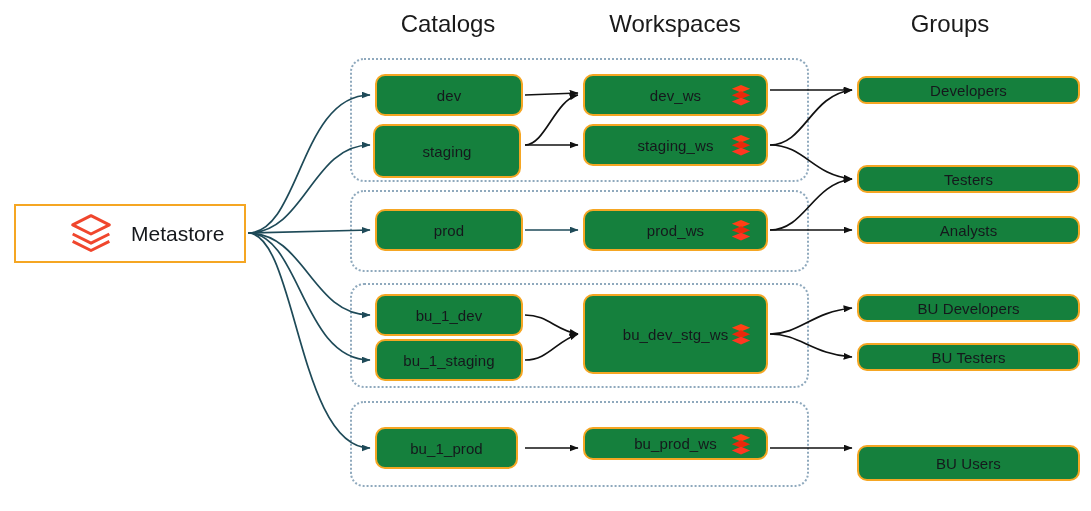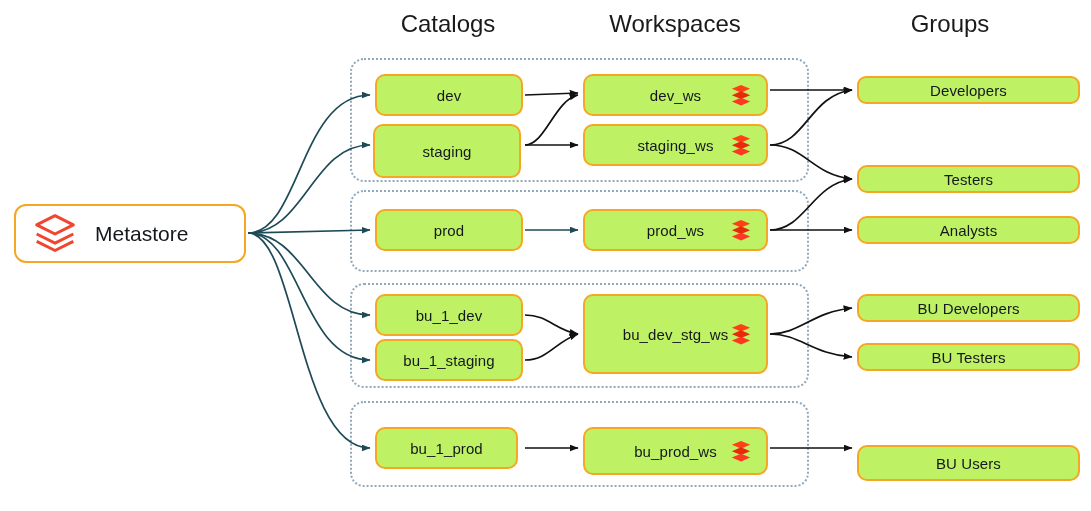--- a/index.html
+++ b/index.html
@@ -21,38 +21,38 @@
     position:absolute;
     border:2px dotted #8fa9bd;
     border-radius:14px;
     background:transparent;
   }
 
   .node{
     position:absolute;
     border:2.2px solid #F5A623;
     border-radius:10px;
-    background:#bef264;
+    background:#15803d;
     display:flex;align-items:center;justify-content:center;
     box-sizing:border-box;
   }
   .node .label{
     font-size:15px;color:#15181c;white-space:nowrap;letter-spacing:.1px;
   }
   .node.with-icon .label{ }
   .node .dbx{
     position:absolute;right:14px;top:50%;transform:translateY(-50%);
     width:22px;height:22px;
   }
 
   
   #metastore{
     position:absolute;left:14px;top:204px;width:232px;height:59px;
-    border:2.4px solid #F5A623;border-radius:12px;background:#fff;
-    display:flex;align-items:center;box-sizing:border-box;
+    border:2.4px solid #F5A623;border-radius:0;background:#fff;
+    display:flex;align-items:center;box-sizing:border-box;padding-left:36px;
   }
   #metastore .ms-logo{width:44px;height:44px;margin-left:17px;flex:0 0 auto;}
   #metastore .ms-label{font-size:21px;margin-left:18px;color:#15181c;}
 
   .grp-label{font-size:14.5px;}
 </style>
 </head>
 <body>
 
 <div id="stage">
@@ -163,21 +163,21 @@
     </svg>
   </div>
   <div class="node with-icon" style="left:583px;top:209px;width:185px;height:42px;">
     <span class="label">prod_ws</span>
     <svg class="dbx" viewBox="0 0 24 24">
       <path d="M12,1 L22,5.2 L12,9.4 L2,5.2 Z" fill="#FF4015"></path>
       <path d="M12,8 L22,12.2 L12,16.4 L2,12.2 Z" fill="#E8290B"></path>
       <path d="M12,15 L22,19.2 L12,23.4 L2,19.2 Z" fill="#FF3621"></path>
     </svg>
   </div>
-  <div class="node with-icon" style="left:583px;top:427px;width:185px;height:48px;">
+  <div class="node with-icon" style="left:583px;top:427px;width:185px;height:33px;">
     <span class="label">bu_prod_ws</span>
     <svg class="dbx" viewBox="0 0 24 24">
       <path d="M12,1 L22,5.2 L12,9.4 L2,5.2 Z" fill="#FF4015"></path>
       <path d="M12,8 L22,12.2 L12,16.4 L2,12.2 Z" fill="#E8290B"></path>
       <path d="M12,15 L22,19.2 L12,23.4 L2,19.2 Z" fill="#FF3621"></path>
     </svg>
   </div>
 
   <div class="node" style="left:857px;top:76px;width:223px;height:28px;border-radius:9px;">
     <span class="label grp-label">Developers</span>

